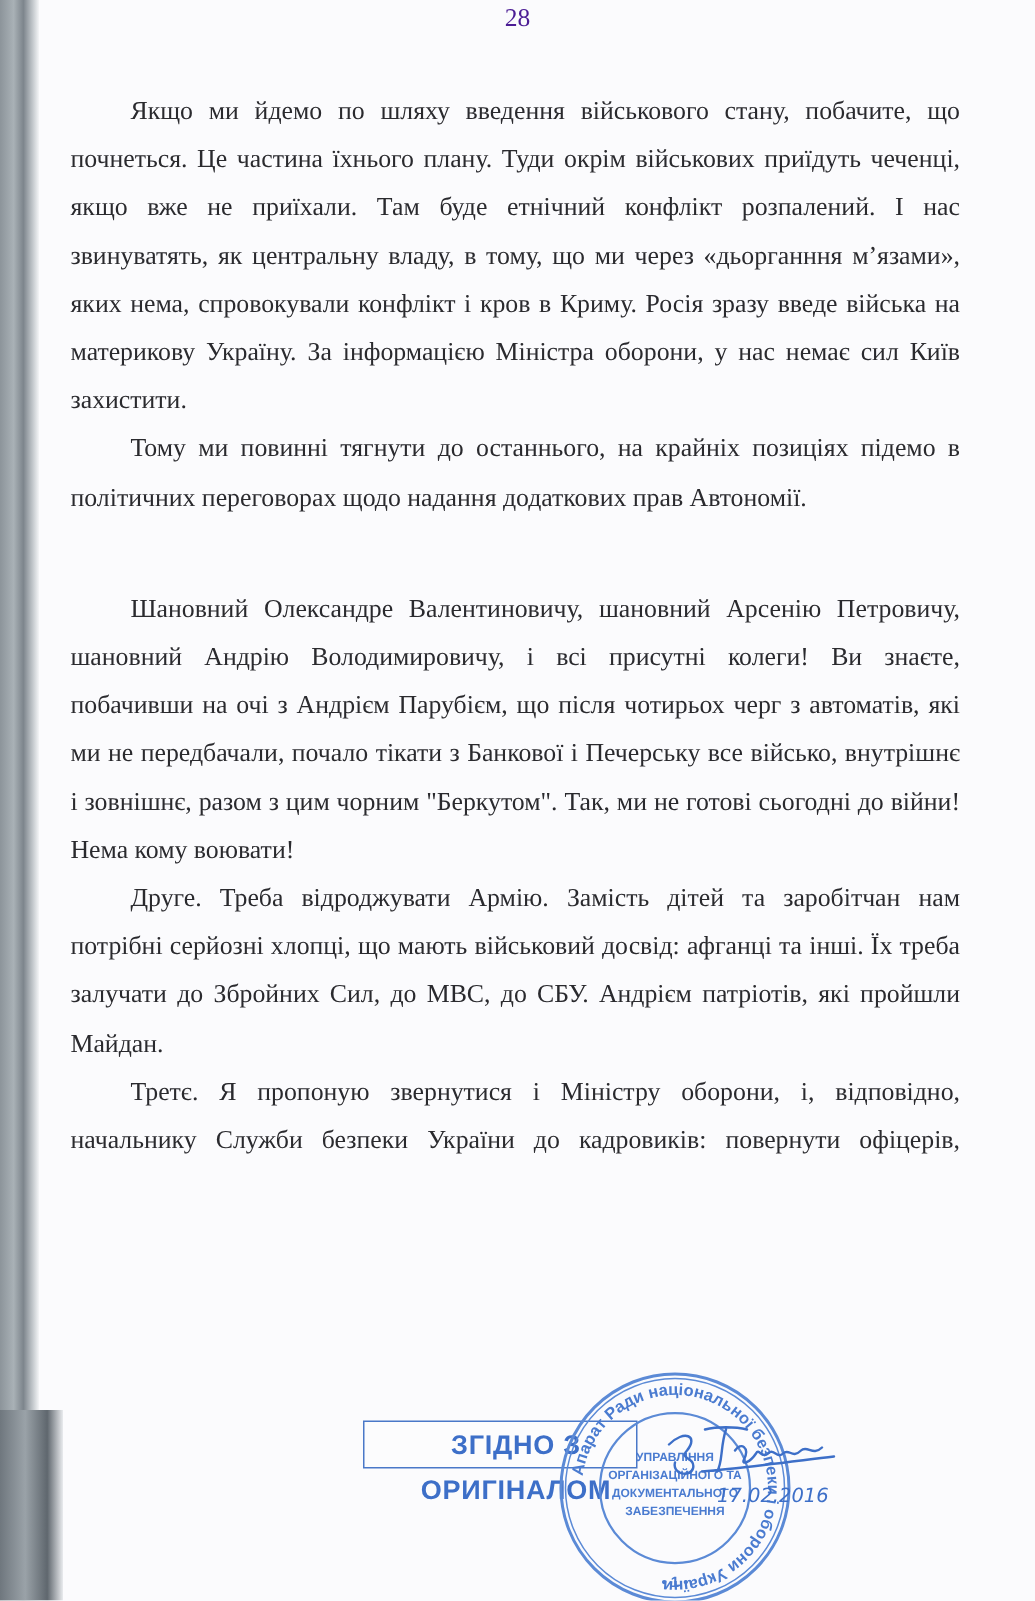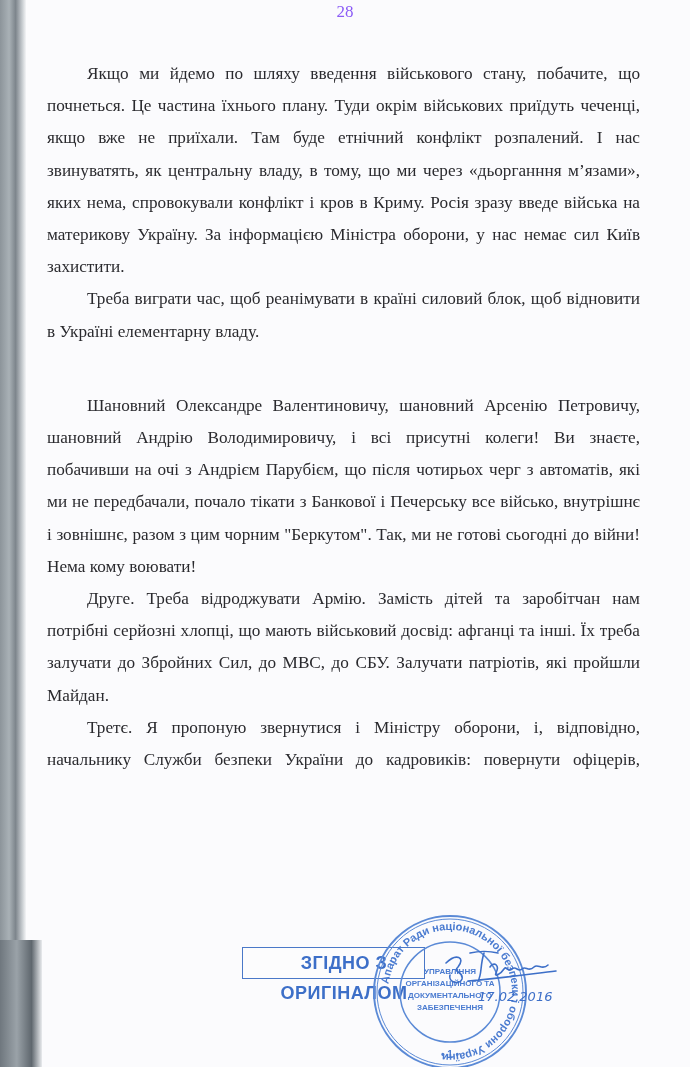--- a/index.html
+++ b/index.html
@@ -12,21 +12,21 @@
     .scan-edge {
       position: absolute; left: 0; top: 0; width: 26px; height: 1067px;
       background: linear-gradient(to right, #8c949a 0%, #a9b1b6 35%, #7d858c 60%, #c6cbcf 85%, #f4f5f7 100%);
     }
     .scan-edge-bottom {
       position: absolute; left: 0; top: 940px; width: 42px; height: 127px;
       background: linear-gradient(to right, #6f777e 0%, #9aa2a8 40%, #5f676e 75%, #e9ebee 100%);
     }
     .page-number {
       position: absolute; top: 2px; left: 0; width: 690px; text-align: center;
-      font-size: 17px; color: #8b5cf6;
+      font-size: 17px; color: #4c1d95;
     }
     .body-text {
       position: absolute; left: 47px; top: 58px; width: 593px;
       font-size: 17.2px; line-height: 32.2px;
     }
     .body-text p { margin: 0 0 0 0; text-align: justify; text-indent: 40px; }
     .body-text p + p { margin-top: 0; }
     .gap-speaker { height: 42px; }
     .speaker { font-weight: bold; text-indent: 40px; margin: 0; }
     .p-final { text-align-last: justify; }
@@ -49,24 +49,24 @@
 </head>
 <body>
 
 <div class="scan-edge"></div>
 <div class="scan-edge-bottom"></div>
 
 <div class="page-number">28</div>
 
 <div class="body-text">
   <p>Якщо ми йдемо по шляху введення військового стану, побачите, що почнеться. Це частина їхнього плану. Туди окрім військових приїдуть чеченці, якщо вже не приїхали. Там буде етнічний конфлікт розпалений. І нас звинуватять, як центральну владу, в тому, що ми через «дьорганння м’язами», яких нема, спровокували конфлікт і кров в Криму. Росія зразу введе війська на материкову Україну. За інформацією Міністра оборони, у нас немає сил Київ захистити.</p>
-  <p>Треба виграти час, щоб реанімувати в країні силовий блок, щоб відновити в Україні елементарну владу.</p>
+  <p>Тому ми повинні тягнути до останнього, на крайніх позиціях підемо в політичних переговорах щодо надання додаткових прав Автономії.</p>
   <div class="gap-speaker"></div>
   <p>Шановний Олександре Валентиновичу, шановний Арсенію Петровичу, шановний Андрію Володимировичу, і всі присутні колеги! Ви знаєте, побачивши на очі з Андрієм Парубієм, що після чотирьох черг з автоматів, які ми не передбачали, почало тікати з Банкової і Печерську все військо, внутрішнє і зовнішнє, разом з цим чорним "Беркутом". Так, ми не готові сьогодні до війни! Нема кому воювати!</p>
-  <p>Друге. Треба відроджувати Армію. Замість дітей та заробітчан нам потрібні серйозні хлопці, що мають військовий досвід: афганці та інші. Їх треба залучати до Збройних Сил, до МВС, до СБУ. Залучати патріотів, які пройшли Майдан.</p>
+  <p>Друге. Треба відроджувати Армію. Замість дітей та заробітчан нам потрібні серйозні хлопці, що мають військовий досвід: афганці та інші. Їх треба залучати до Збройних Сил, до МВС, до СБУ. Андрієм патріотів, які пройшли Майдан.</p>
   <p class="p-final">Третє. Я пропоную звернутися і Міністру оборони, і, відповідно, начальнику Служби безпеки України до кадровиків: повернути офіцерів,</p>
 </div>
 
 <div class="stamp-box">ЗГІДНО З ОРИГІНАЛОМ</div>
 
 <svg class="round-seal" viewBox="0 0 160 160">
   <defs>
     <path id="sealArc" d="M 80,80 m -62,0 a 62,62 0 1,1 124,0 a 62,62 0 1,1 -124,0"></path>
   </defs>
   <circle cx="80" cy="80" r="76" fill="none" stroke="#5b8ad6" stroke-width="2"></circle>

